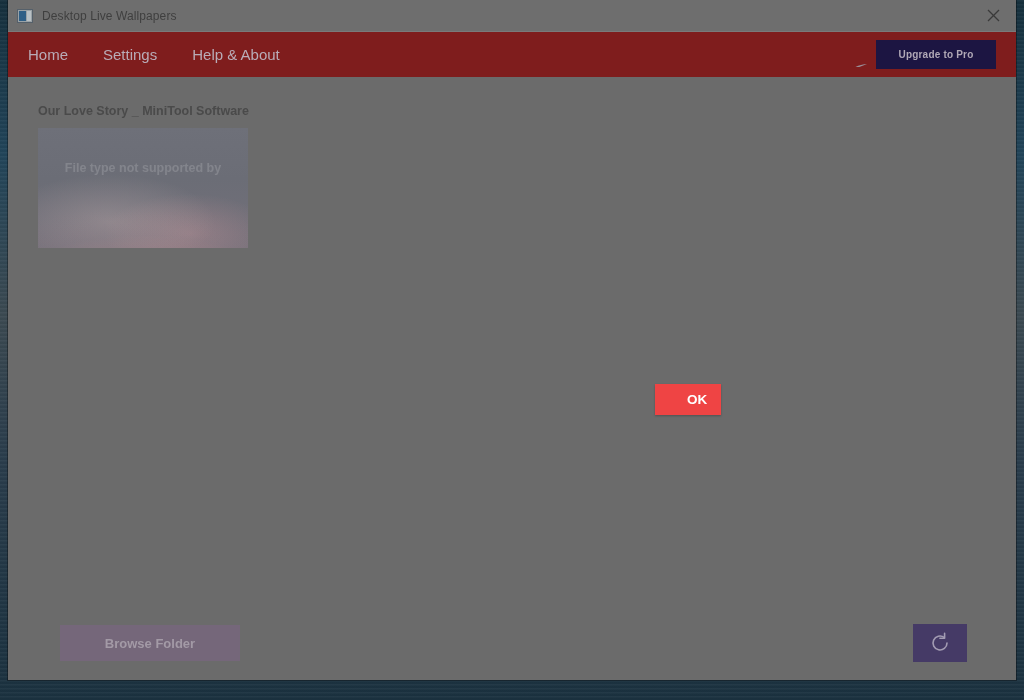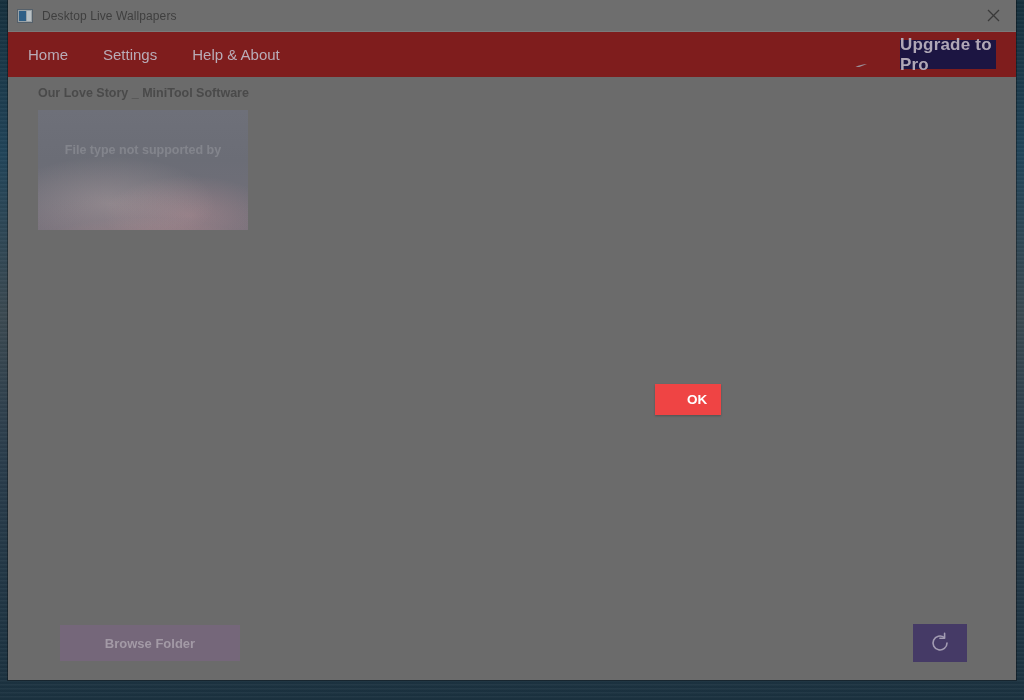--- a/index.html
+++ b/index.html
@@ -118,44 +118,44 @@
     position: absolute;
     right: 148px;
     top: 26px;
     width: 18px; height: 9px;
     overflow: hidden;
   }
   #upgrade-button {
     position: absolute;
     right: 20px;
     top: 8px;
-    width: 96px;
+    width: 120px;
     height: 29px;
     background: #1c1542;
     display: flex;
     align-items: center;
     justify-content: center;
-    font-size: 17px;
+    font-size: 10px;
     font-weight: bold;
     color: #b0a8b6;
     cursor: pointer;
     letter-spacing: .2px;
   }
 
   
   #content {
     position: relative;
     height: 604px;
     background: #6b6b6b;
   }
 
   #wallpaper-card {
     position: absolute;
     left: 30px;
-    top: 9px;
+    top: 27px;
     width: 230px;
   }
   #wallpaper-title {
     font-size: 12.5px;
     font-weight: bold;
     color: #4a4a4a;
     margin-bottom: 10px;
     white-space: nowrap;
   }
   #wallpaper-thumb {

